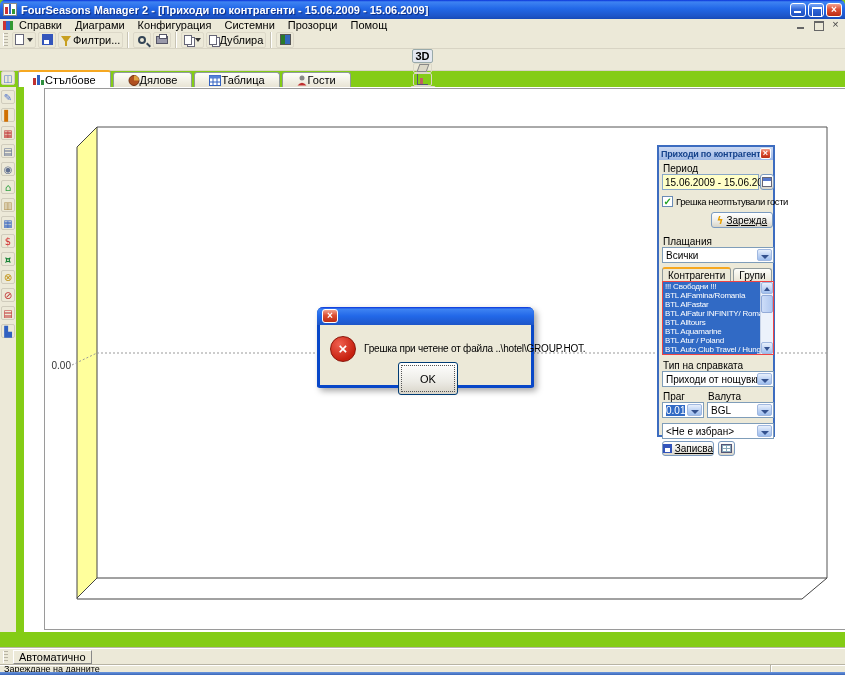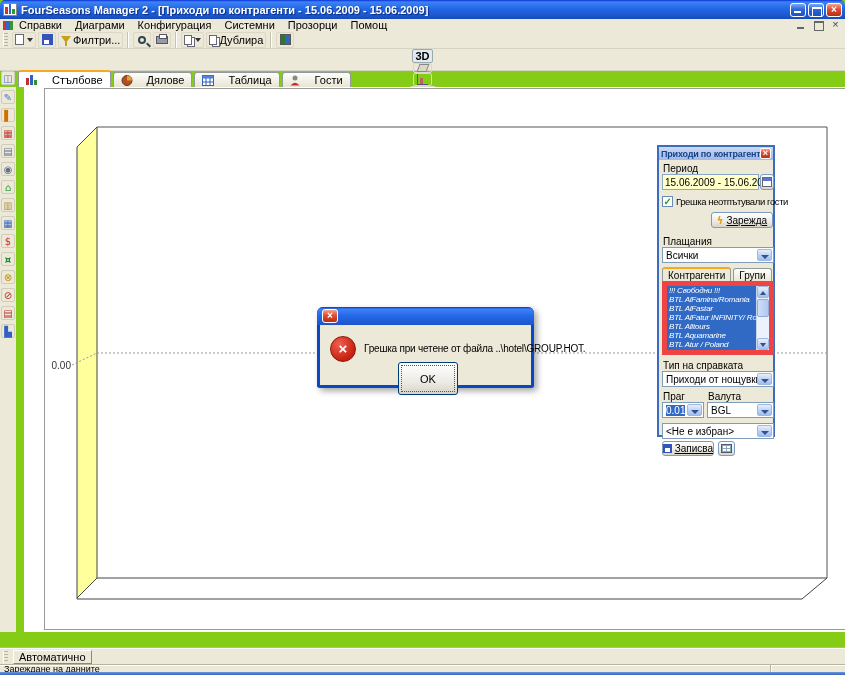--- a/index.html
+++ b/index.html
@@ -75,21 +75,21 @@
   
   .combo { position:relative; background:#fff; border:1px solid #7F9DB9; height:18px; display:flex; align-items:center; padding:0 18px 0 3px; white-space:nowrap; overflow:hidden; }
   .combo .cbtn { position:absolute; right:1px; top:1px; bottom:1px; width:15px;
     background:linear-gradient(180deg,#E8F0FC,#C0D4F4 50%,#9EBEEE); border:1px solid #A0B8E0; border-radius:2px; }
   .combo .cbtn::after { content:""; position:absolute; left:3px; top:5px; width:0; height:0; border-left:4px solid transparent; border-right:4px solid transparent; border-top:4px solid #33518E; }
 
   .chk { width:11px; height:11px; background:#fff; border:1px solid #6A8BB5; display:inline-flex; align-items:center; justify-content:center; color:#21A121; font-size:10px; font-weight:bold; line-height:10px; }
 
   
   .tabrow { position:absolute; left:16px; top:70px; width:829px; height:17px; display:flex; align-items:flex-end; gap:2px; padding-left:2px; }
-  .tab { height:15px; display:flex; align-items:center; gap:14px; padding:0 7px; border:1px solid #919B9C; border-bottom:none; border-radius:3px 3px 0 0;
+  .tab { height:15px; display:flex; align-items:center; gap:0; padding:0 14px; border:1px solid #919B9C; border-bottom:none; border-radius:3px 3px 0 0;
      background:linear-gradient(180deg,#FEFEFA,#E8E4D4); }
   .tab.active { height:17px; background:#fff; border-top:2px solid #F6A821; position:relative; z-index:3; }
   .sidebar-cascade { position:absolute; left:1px; top:71px; }
 
   
   .sidebar { position:absolute; left:0; top:87px; width:16px; height:545px; background:#ECE9D8; }
   .sico { position:absolute; left:1px; width:14px; height:14px; border:1px solid #d0ccbc; border-radius:2px; display:flex; align-items:center; justify-content:center; font-size:10px; font-family:"DejaVu Sans", sans-serif; background:#ECE9D8; }
   .sico:nth-of-type(1){ color:#5577cc; } .sico:nth-of-type(2){ color:#d07000; }
   .sico:nth-of-type(3){ color:#c03030; } .sico:nth-of-type(4){ color:#607090; }
   .sico:nth-of-type(5){ color:#607090; } .sico:nth-of-type(6){ color:#30a040; }
@@ -109,21 +109,21 @@
   .ptitle .ptext { color:#15428B; font-weight:bold; font-size:9px; flex:1; white-space:nowrap; overflow:hidden; letter-spacing:-0.2px; }
   .pclose { width:11px; height:11px; border-radius:2px; border:1px solid #fff; background:linear-gradient(180deg,#F2A28F,#DD4F33 45%,#BC2C14); color:#fff; font-size:9px; line-height:9px; text-align:center; font-weight:bold; }
   .pbody { position:relative; height:275px; }
   .plabel { position:absolute; left:4px; white-space:nowrap; }
   .pfield { position:absolute; background:#FFFFC8; border:1px solid #8AA8C8; height:16px; display:flex; align-items:center; padding:0 2px; white-space:nowrap; }
   .pbtn { position:absolute; height:16px; background:linear-gradient(180deg,#fff,#ECEBE5 60%,#D8D4C8); border:1px solid #7B9BC0; border-radius:3px; display:flex; align-items:center; justify-content:center; gap:3px; }
   .u { text-decoration:underline; }
   .ptabs { position:absolute; left:3px; top:107px; display:flex; align-items:flex-end; gap:2px; }
   .ptab { height:14px; padding:0 5px; border:1px solid #919B9C; border-bottom:none; border-radius:3px 3px 0 0; background:linear-gradient(180deg,#FEFEFA,#E8E4D4); display:flex; align-items:center; }
   .ptab.active { height:15px; background:#ECE9D8; border-top:2px solid #F6A821; }
-  .plist { position:absolute; left:3px; top:121px; width:112px; height:74px; background:#fff; border:5px solid #ef4444; overflow:hidden;font-style:italic; }
+  .plist { position:absolute; left:3px; top:121px; width:112px; height:74px; background:#fff; border:1px solid #ef4444; overflow:hidden; }
   .plist .rows { position:absolute; left:0; top:0; right:13px; }
   .lrow { height:9px; background:#316AC5; color:#fff; font-size:8px; line-height:9px; padding-left:2px; white-space:nowrap; overflow:hidden; letter-spacing:-0.2px; }
   .vscroll { position:absolute; right:0; top:0; width:13px; bottom:0; background:#ECF2FB; border-left:1px solid #c8d4e8; }
   .sbtn { position:absolute; left:0; width:12px; height:12px; background:linear-gradient(180deg,#E8F0FC,#C0D4F4 60%,#9EBEEE); border:1px solid #A0B8E0; border-radius:2px; }
   .sbtn.up { top:0; } .sbtn.down { bottom:0; }
   .sbtn.up::after { content:""; position:absolute; left:2px; top:4px; border-left:3px solid transparent; border-right:3px solid transparent; border-bottom:4px solid #33518E; }
   .sbtn.down::after { content:""; position:absolute; left:2px; top:4px; border-left:3px solid transparent; border-right:3px solid transparent; border-top:4px solid #33518E; }
   .sthumb { position:absolute; left:0; top:13px; width:12px; height:18px; background:linear-gradient(90deg,#CDDDF8,#B0C8F0); border:1px solid #93ABD8; border-radius:2px; }
   .panel .combo { height:16px; font-size:10px; }
   .sel { background:#316AC5; color:#fff; }

